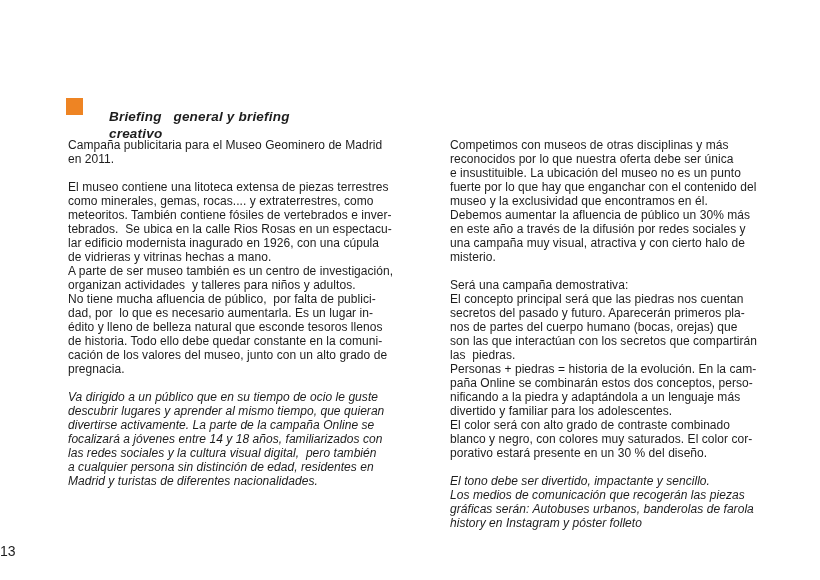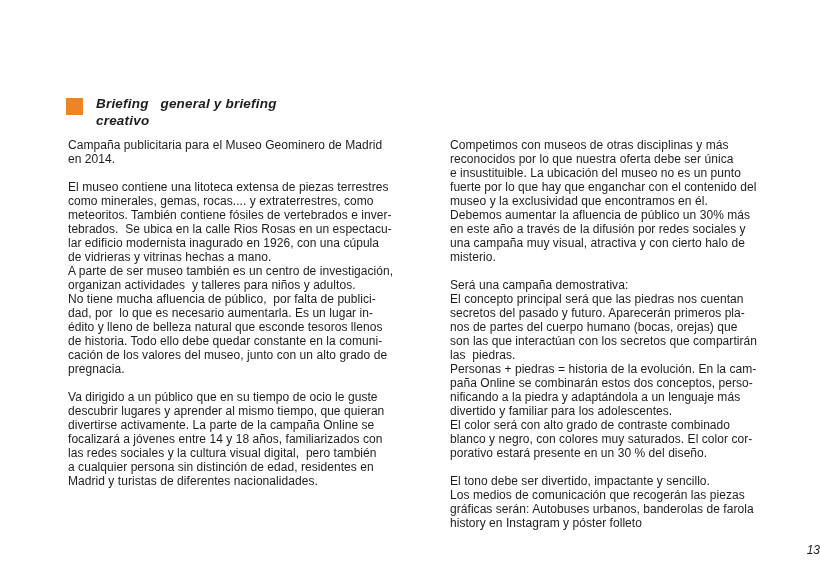--- a/index.html
+++ b/index.html
@@ -21,21 +21,21 @@
     left: 66px;
     top: 98px;
     width: 17px;
     height: 17px;
     background: #ee8423;
   }
   .heading {
     position: absolute;
     left: 96px;
     top: 95px;
-    margin: 0;
+    margin: 13px;
     font-size: 13.5px;
     font-weight: bold;
     font-style: italic;
     line-height: 17px;
     letter-spacing: 0.2px;
     white-space: pre-wrap;
     color: #1d1d1d;
   }
   .col {
     position: absolute;
@@ -44,46 +44,46 @@
     font-size: 12px;
     line-height: 14px;
     letter-spacing: 0.05px;
   }
   .col p {
     margin: 0 0 14px 0;
     white-space: pre-wrap;
   }
   .col p:last-child {
     margin-bottom: 12px;
+    font-style: italic;
   }
   .col-left  { left: 68px; }
   .col-right { left: 450px; }
   .page-number {
     position: absolute;
     left: 0;
     right: 0;
     top: 543px;
-    text-align: right;
-    font-size: 12px;
-    font-style: italic;
+    text-align: left;
+    font-size: 14px;
   }
 </style>
 </head>
 <body>
 
 <div class="sheet">
 
   <div class="marker" style="background: rgb(238, 132, 35);"></div>
 
   <h1 class="heading">Briefing   general y briefing
 creativo</h1>
 
   <div class="col col-left">
     <p>Campaña publicitaria para el Museo Geominero de Madrid
-en 2014.</p>
+en 2011.</p>
     <p>El museo contiene una litoteca extensa de piezas terrestres
 como minerales, gemas, rocas.... y extraterrestres, como
 meteoritos. También contiene fósiles de vertebrados e inver-
 tebrados.  Se ubica en la calle Rios Rosas en un espectacu-
 lar edificio modernista inagurado en 1926, con una cúpula
 de vidrieras y vitrinas hechas a mano.
 A parte de ser museo también es un centro de investigación,
 organizan actividades  y talleres para niños y adultos.
 No tiene mucha afluencia de público,  por falta de publici-
 dad, por  lo que es necesario aumentarla. Es un lugar in-

